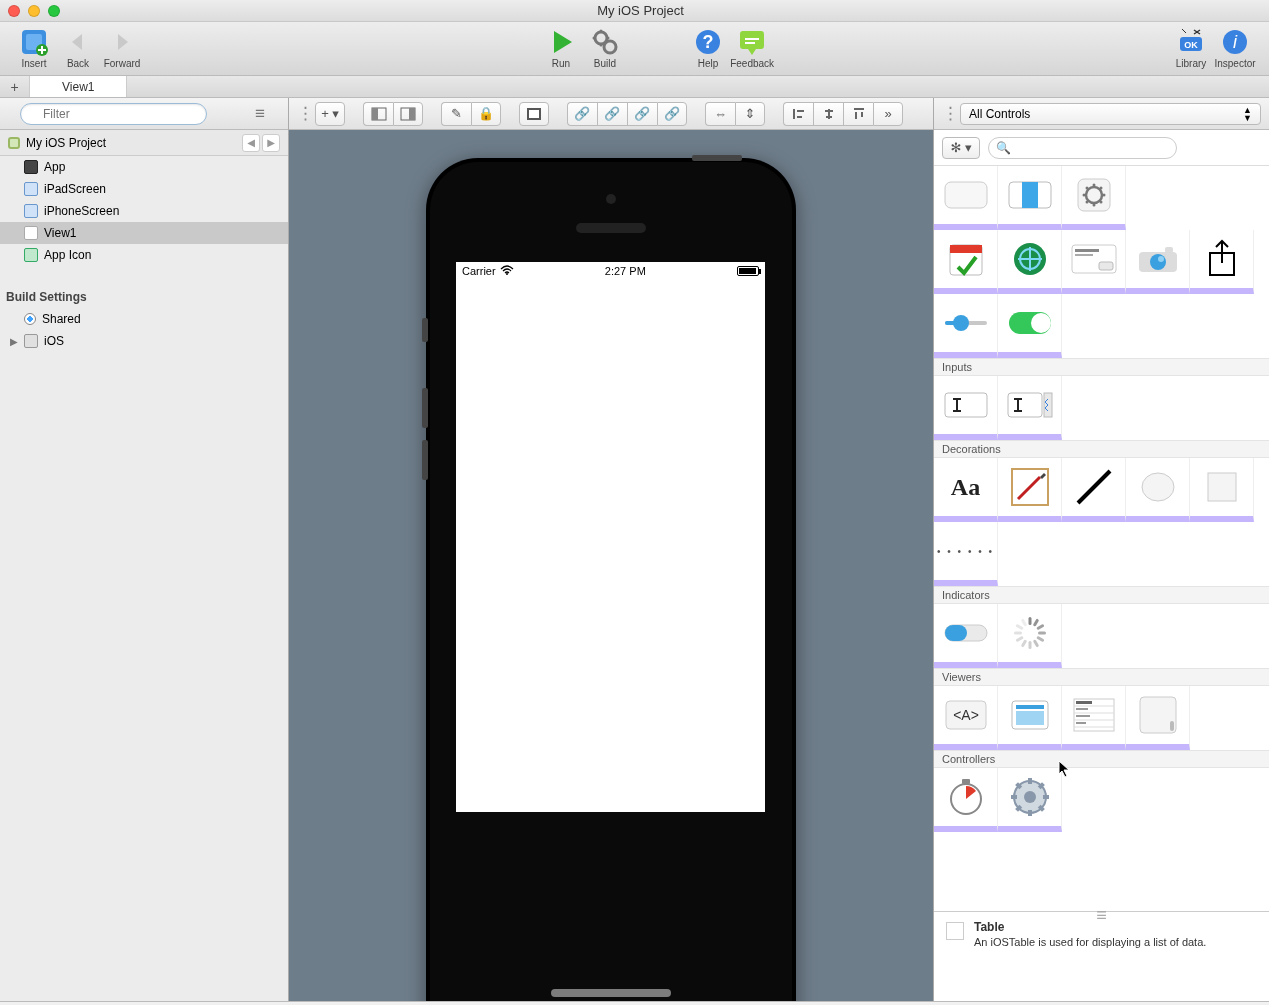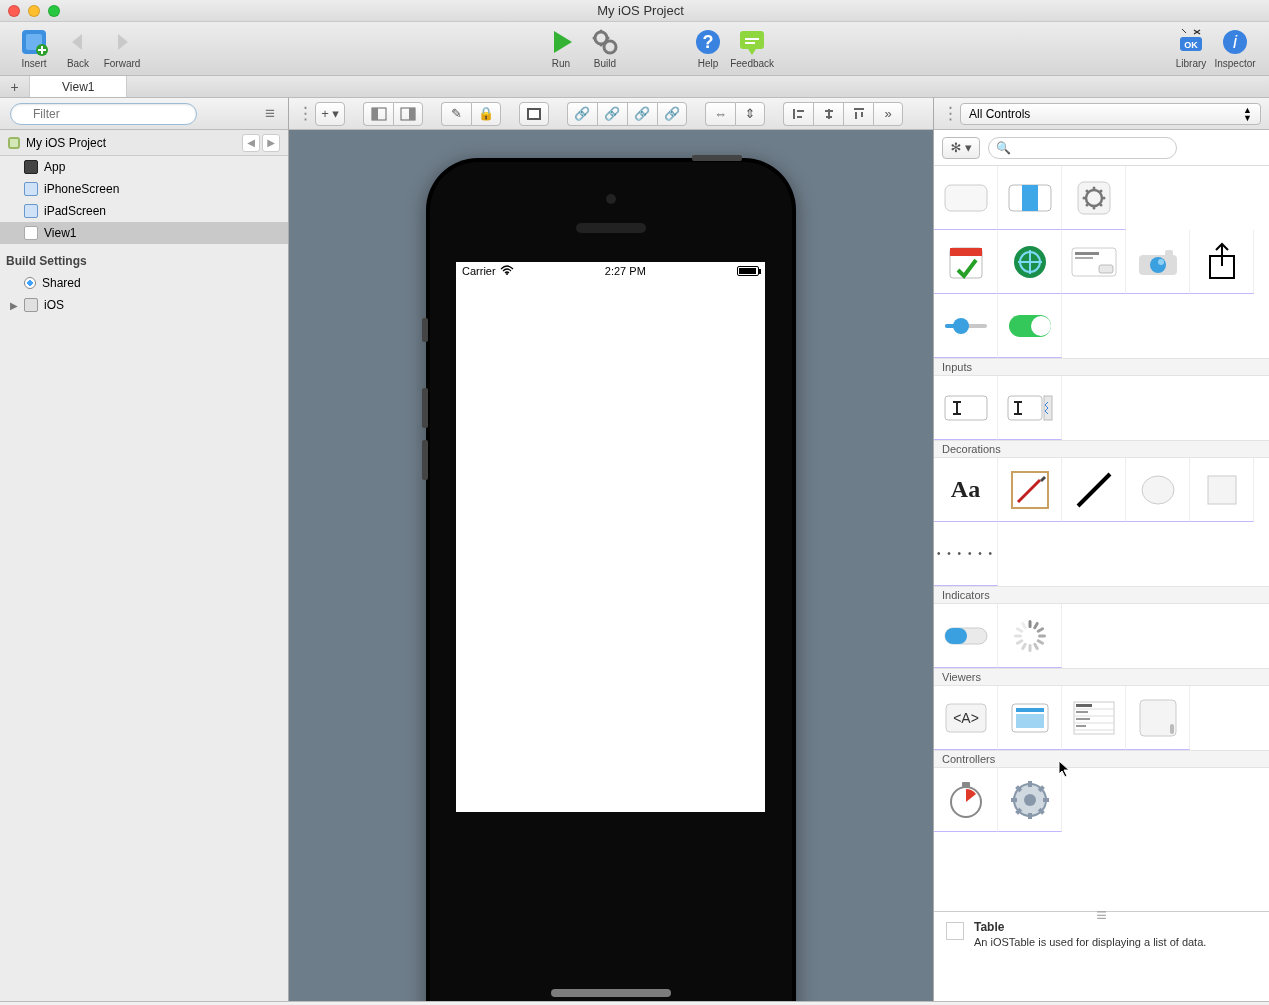--- a/index.html
+++ b/index.html
@@ -26,21 +26,21 @@
 .tab { padding: 0 32px; display:flex; align-items:center; font-size: 12px; color:#333; border-right: 1px solid #ccc; background:#f8f8f8; cursor:pointer;}
 .tab.active { background:#fff;}
 
 
 .main { display: flex; height: 903px; }
 .sidebar-left { width: 289px; background: #ececec; border-right: 1px solid #aaa; display:flex; flex-direction:column; }
 .canvas { flex: 1; background: #6e7d8a; position: relative; overflow: hidden;}
 .sidebar-right { width: 336px; background: #fff; border-left:1px solid #aaa; display:flex; flex-direction:column;}
 
 
-.filter-bar { height: 32px; background: linear-gradient(#f4f4f4,#e2e2e2); display:flex; align-items:center; padding: 0 10px; border-bottom: 1px solid #bbb; gap:4px;}
+.filter-bar { height: 32px; background: linear-gradient(#f4f4f4,#e2e2e2); display:flex; align-items:center; padding: 0 20px; border-bottom: 1px solid #bbb; gap:4px;}
 .filter-input { flex:1; height:22px; border:1px solid #9bbbd7; border-radius: 11px; background:#fff; font-size: 12px; padding: 0 8px 0 22px; position:relative; box-shadow: inset 0 1px 2px rgba(0,0,0,0.1);}
 .filter-wrap { position:relative; flex:1;}
 .filter-wrap .mag { position:absolute; left:6px; top:4px; color:#888; font-size:12px;}
 .filter-menu { width: 16px; text-align:center; color:#777; font-size: 17px; cursor:pointer;}
 
 
 .proj-header { height: 26px; background: #e8e8e8; display:flex; align-items:center; padding:0 8px; font-size: 12px; color:#000; border-bottom: 1px solid #ccc;}
 .proj-header .mini { width:12px; height:12px; border:2px solid #9ab863; border-radius:3px; margin-right:6px; background:#d4e7b9;}
 .proj-header .navbtns { margin-left:auto; display:flex; gap:2px; }
 .navbtn { width:18px; height:18px; border:1px solid #ccc; border-radius:3px; display:flex; align-items:center; justify-content:center; font-size:10px; color:#999; background:#fff; cursor:pointer;}
@@ -88,21 +88,21 @@
 .right-select { flex:1; height:22px; border:1px solid #bbb; border-radius:4px; background:linear-gradient(#fff,#eee); font-size:12px; display:flex; align-items:center; padding:0 8px; justify-content:space-between; cursor:pointer;}
 .lib-search-row { height: 36px; display:flex; align-items:center; padding:0 8px; gap:8px; border-bottom:1px solid #ddd;}
 .gear-btn { width:38px; height:22px; border:1px solid #bbb; border-radius:4px; background:linear-gradient(#fff,#eee); display:flex; align-items:center; justify-content:center; font-size:13px; color:#555; cursor:pointer;}
 .lib-search { flex:1; height:22px; border:1px solid #ccc; border-radius:11px; padding:0 8px 0 24px; font-size:12px;}
 .lib-search-wrap { position:relative; flex:1;}
 .lib-search-wrap .mag { position:absolute; left:8px; top:4px; color:#888; font-size:12px;}
 
 .lib-scroll { flex:1; overflow:auto;}
 .lib-section { padding: 2px 8px; font-size: 11px; color:#555; background:#f4f4f4; border-top:1px solid #e4e4e4; border-bottom:1px solid #e4e4e4;}
 .lib-grid { display:flex; flex-wrap: wrap; padding: 0;}
-.lib-cell { width: 64px; height: 64px; border-right:1px solid #eee; border-bottom:1px solid #c4b5fd; display:flex; align-items:center; justify-content:center; cursor:pointer; position:relative;}
+.lib-cell { width: 64px; height: 64px; border-right:1px solid #eee; border-bottom:6px solid #c4b5fd; display:flex; align-items:center; justify-content:center; cursor:pointer; position:relative;}
 .lib-desc { height: 90px; border-top:1px solid #ccc; padding:8px 12px; font-size:11px; color:#333; display:flex; gap:10px; position:relative;}
 .lib-desc .dgrip { position:absolute; top:-1px; left:50%; transform:translateX(-50%); width:40px; height:8px; display:flex; align-items:center; justify-content:center; color:#aaa; font-size:18px; line-height:6px;}
 .lib-desc-ico { width:18px; height:18px; border:1px solid #ccc; margin-top:2px;}
 
 
 .statusbar-bottom { height:24px; background:linear-gradient(#f2f2f2,#e0e0e0); border-top:1px solid #bbb; display:flex; align-items:center; justify-content:center; gap:18px; color:#555;}
 
 </style>
 </head>
 <body>
@@ -241,32 +241,36 @@
         <div class="navbtn">▶</div>
       </div>
     </div>
 
     <div class="tree-item">
         <span class="tico" style="background:#444;border-color:#222"></span>
         <span>App</span>
       </div>
     <div class="tree-item">
         <span class="tico" style="background:#cfe2f7;border-color:#6a98cc"></span>
-        <span>iPhoneScreen</span>
+        <span>iPadScreen</span>
       </div>
     <div class="tree-item">
         <span class="tico" style="background:#cfe2f7;border-color:#6a98cc"></span>
-        <span>iPadScreen</span>
+        <span>iPhoneScreen</span>
       </div>
     <div class="tree-item selected">
         <span class="tico" style="background:#fff;border-color:#aaa"></span>
         <span>View1</span>
       </div>
-
-    <div class="tree-section-h" style="margin-top:6px">Build Settings</div>
+    <div class="tree-item">
+        <span class="tico link"></span>
+        <span>App Icon</span>
+      </div>
+
+    <div class="tree-section-h" style="margin-top:20px">Build Settings</div>
     <div class="tree-item">
         <span class="tico radio"></span>
         <span>Shared</span>
       </div>
     <div class="tree-item" style="padding-left:10px">
         <span class="arrow">▶</span>
         <span class="tico" style="background:#e0e0e0"></span>
         <span>iOS</span>
       </div>
   </div>

